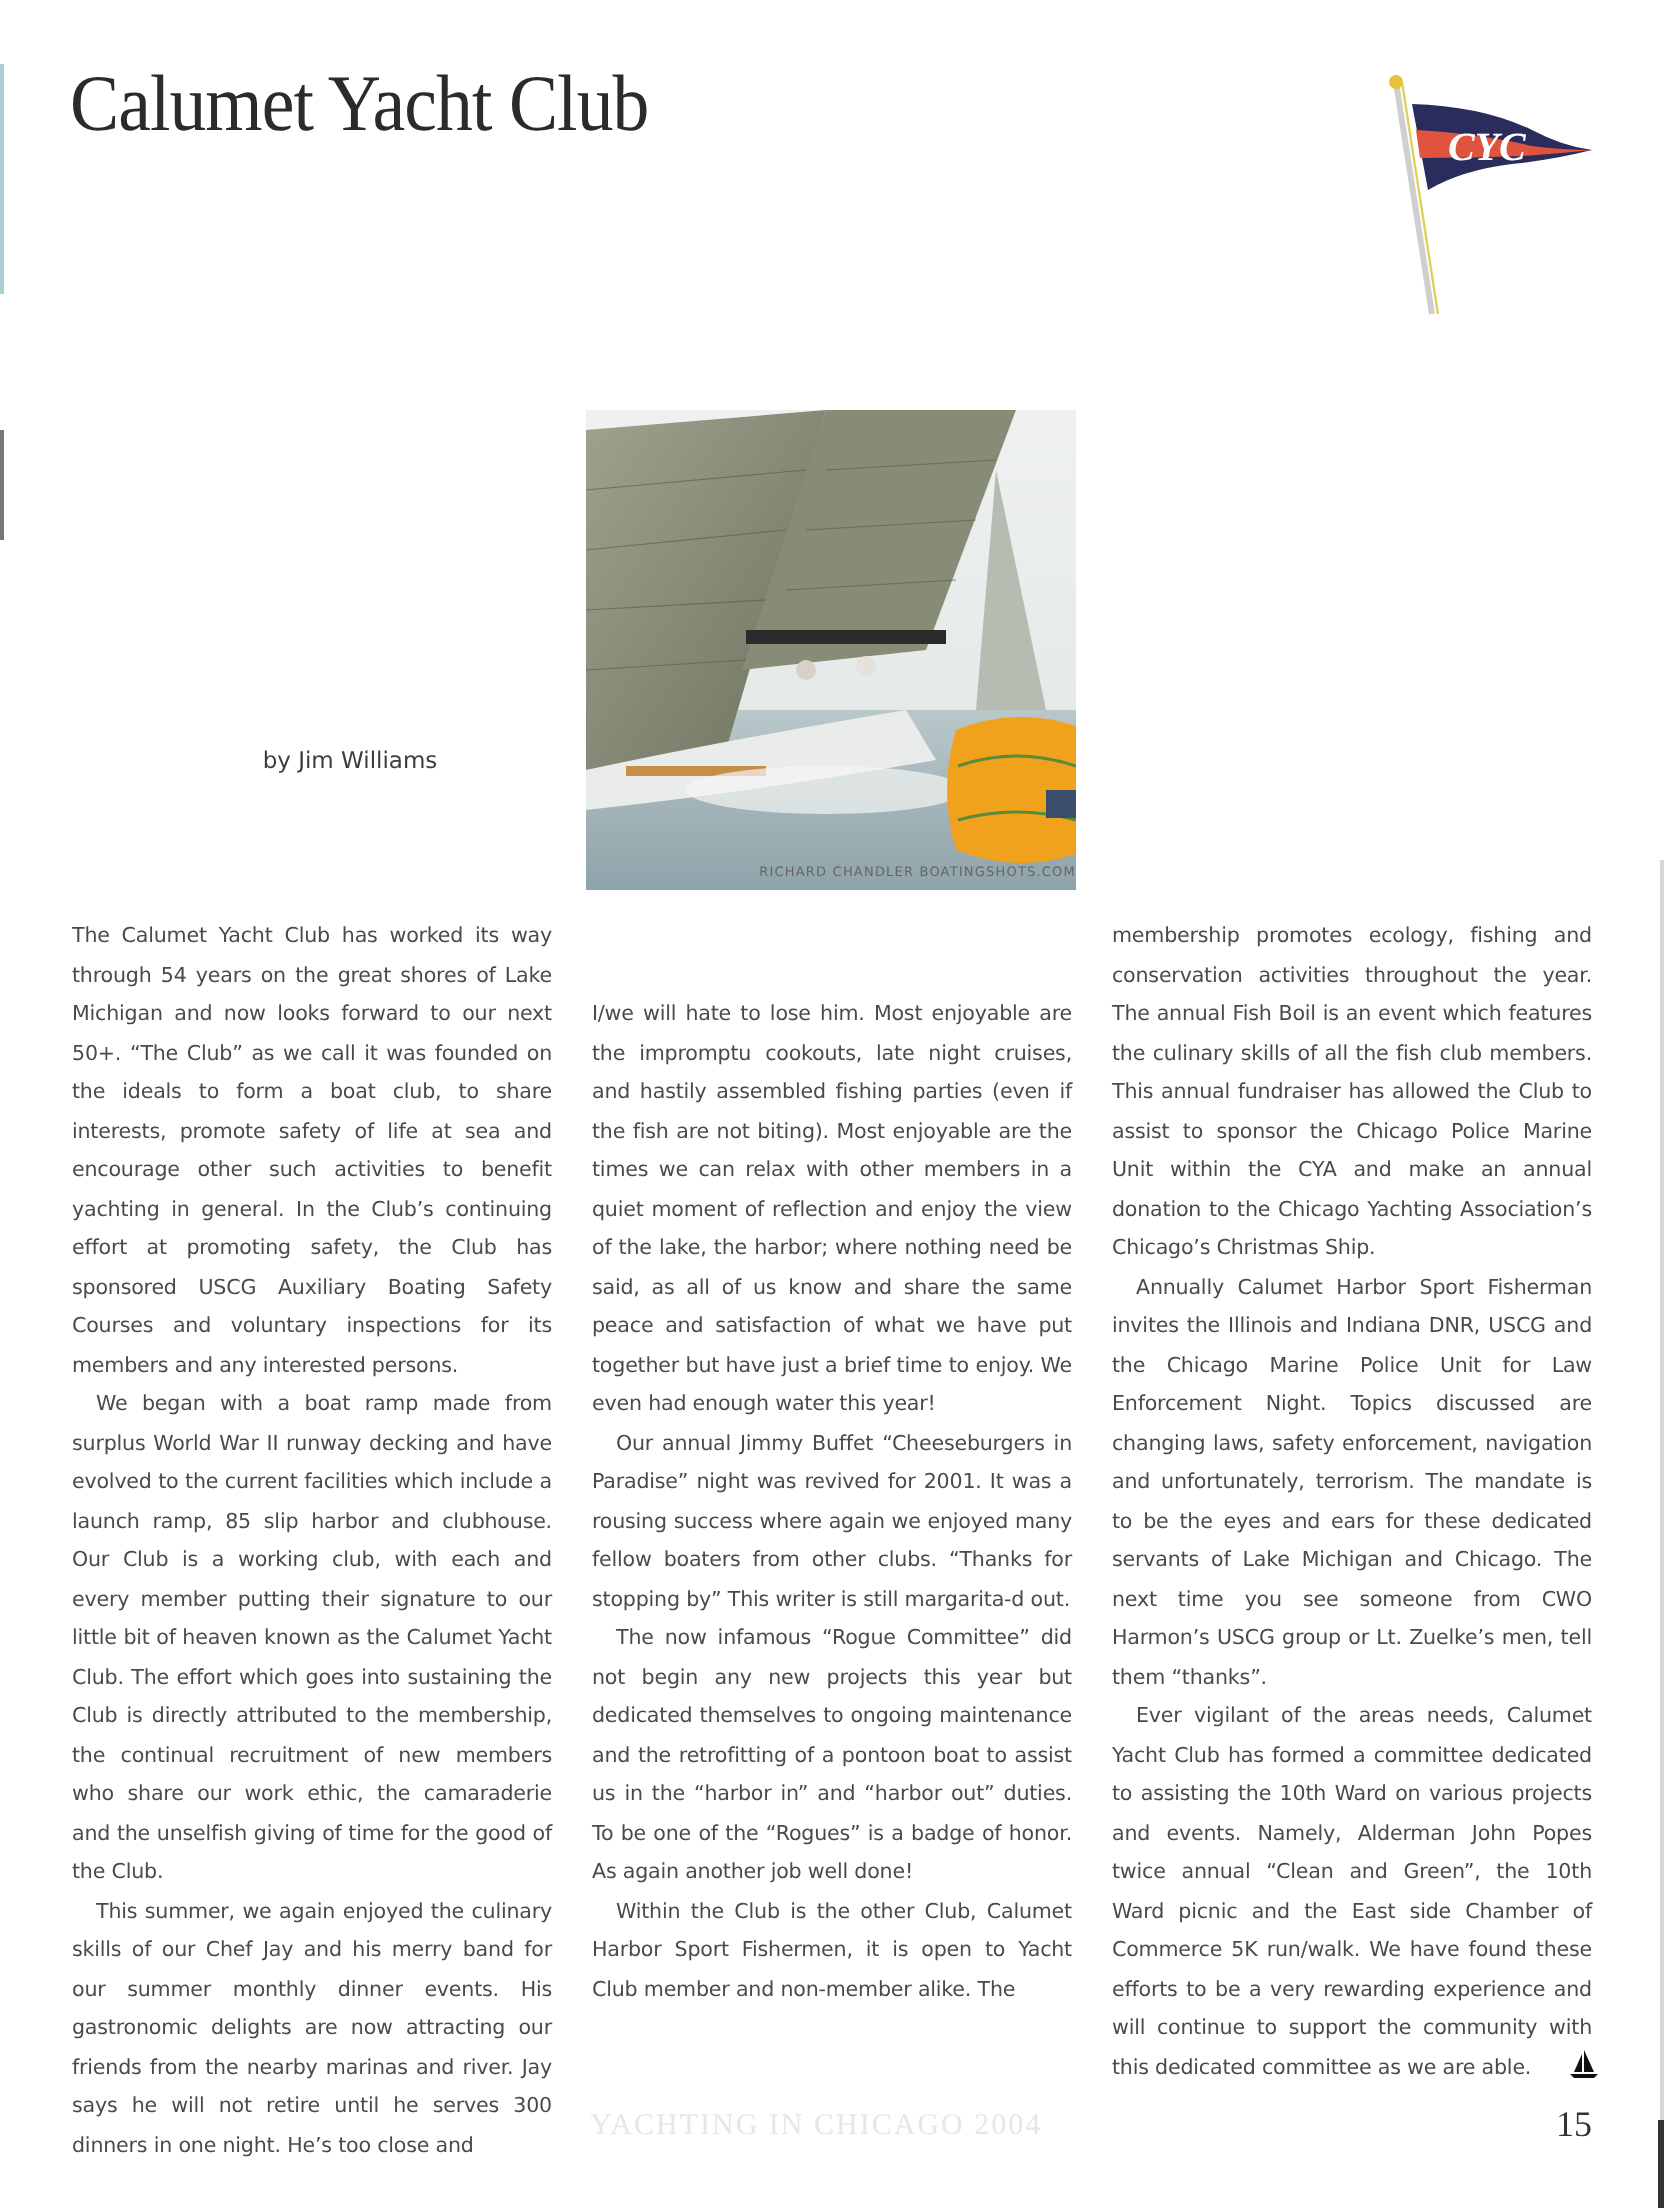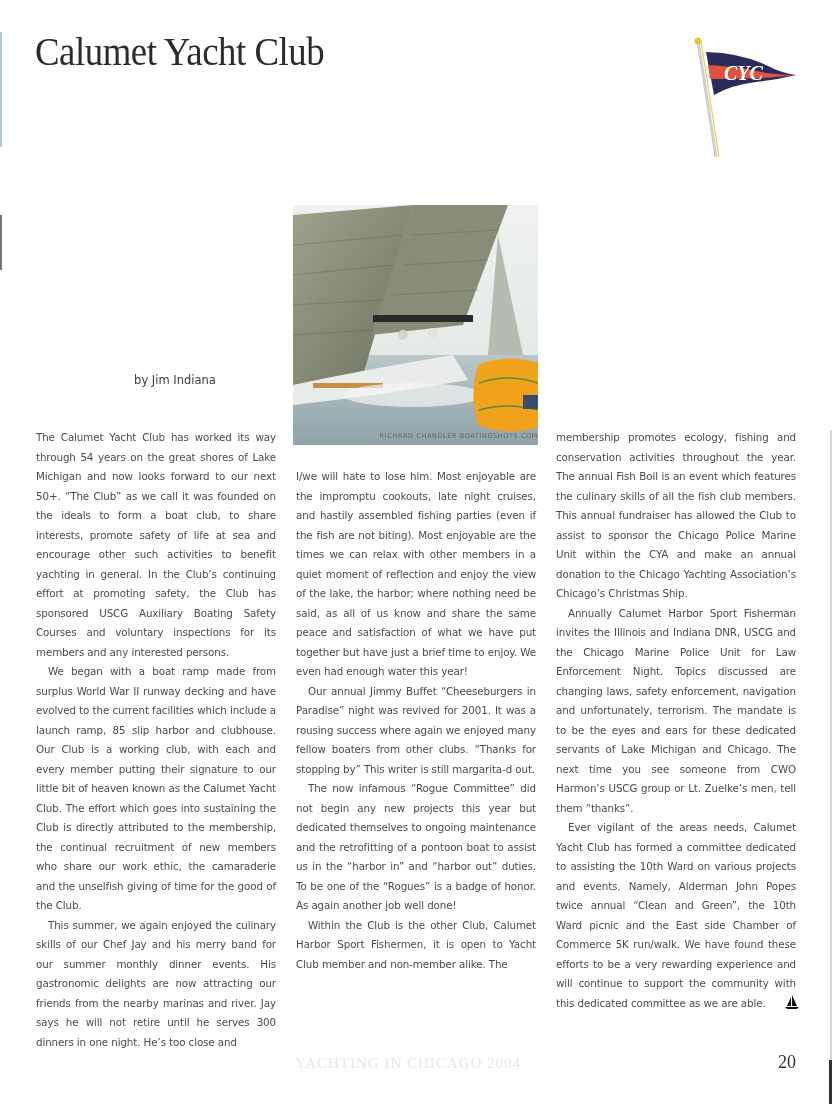--- a/index.html
+++ b/index.html
@@ -29,21 +29,21 @@
   }
 
   .byline {
     position: absolute; left: 90px; top: 373px; width: 170px; text-align: center;
     font-family: "DejaVu Sans", sans-serif; font-size: 11.5px; color: #3d3d3d;
   }
 
   .col {
     position: absolute; width: 240px;
     font-family: "DejaVu Sans", sans-serif; font-size: 10.3px; color: #4a4a4a;
-    line-height: 19.5px; text-align: justify; letter-spacing: -0.1px;
+    line-height: 19.5px; text-align: justify; letter-spacing: -0.1px; margin-top: 31px;
   }
   .col p { margin: 0; text-indent: 0; }
   .col p.ind { text-indent: 12px; }
   .col1 { left: 36px; top: 428px; }
   .col2 { left: 296px; top: 467px; }
   .col3 { left: 556px; top: 428px; }
 
   .endmark { display: inline-block; width: 16px; height: 14px; vertical-align: -2px; margin-left: 6px; }
 
   .footer {
@@ -128,21 +128,21 @@
       <ellipse cx="120" cy="190" rx="70" ry="12" fill="#f3f5f4" opacity="0.7"></ellipse>
 
       <path d="M185 160 Q215 148 245 158 L245 222 Q215 232 185 220 Q176 190 185 160 Z" fill="#f0a21c"></path>
       <path d="M186 178 Q215 168 245 178" stroke="#5a8a3a" stroke-width="1.5" fill="none"></path>
       <path d="M186 205 Q215 197 245 205" stroke="#5a8a3a" stroke-width="1.5" fill="none"></path>
       <rect x="230" y="190" width="15" height="14" fill="#3a4d6a"></rect>
     </svg>
   </div>
   <div class="credit">RICHARD CHANDLER  BOATINGSHOTS.COM</div>
 
-  <div class="byline">by Jim Indiana</div>
+  <div class="byline">by Jim Williams</div>
 
   <div class="col col1">
     <p>The Calumet Yacht Club has worked its way through 54 years on the great shores of Lake Michigan and now looks forward to our next 50+. “The Club” as we call it was founded on the ideals to form a boat club, to share interests, promote safety of life at sea and encourage other such activities to benefit yachting in general. In the Club’s continuing effort at promoting safety, the Club has sponsored USCG Auxiliary Boating Safety Courses and voluntary inspections for its members and any interested persons.</p>
     <p class="ind">We began with a boat ramp made from surplus World War II runway decking and have evolved to the current facilities which include a launch ramp, 85 slip harbor and clubhouse. Our Club is a working club, with each and every member putting their signature to our little bit of heaven known as the Calumet Yacht Club. The effort which goes into sustaining the Club is directly attributed to the membership, the continual recruitment of new members who share our work ethic, the camaraderie and the unselfish giving of time for the good of the Club.</p>
     <p class="ind">This summer, we again enjoyed the culinary skills of our Chef Jay and his merry band for our summer monthly dinner events. His gastronomic delights are now attracting our friends from the nearby marinas and river. Jay says he will not retire until he serves 300 dinners in one night. He’s too close and</p>
   </div>
 
   <div class="col col2">
     <p>I/we will hate to lose him. Most enjoyable are the impromptu cookouts, late night cruises, and hastily assembled fishing parties (even if the fish are not biting). Most enjoyable are the times we can relax with other members in a quiet moment of reflection and enjoy the view of the lake, the harbor; where nothing need be said, as all of us know and share the same peace and satisfaction of what we have put together but have just a brief time to enjoy. We even had enough water this year!</p>
     <p class="ind">Our annual Jimmy Buffet “Cheeseburgers in Paradise” night was revived for 2001. It was a rousing success where again we enjoyed many fellow boaters from other clubs. “Thanks for stopping by”  This writer is still margarita-d out.</p>
@@ -154,14 +154,14 @@
     <p>membership promotes ecology, fishing and conservation activities throughout the year. The annual Fish Boil is an event which features the culinary skills of all the fish club members. This annual fundraiser has allowed the Club to assist to sponsor the Chicago Police Marine Unit within the CYA and make an annual donation to the Chicago Yachting Association’s Chicago’s Christmas Ship.</p>
     <p class="ind">Annually Calumet Harbor Sport Fisherman invites the Illinois and Indiana DNR, USCG and the Chicago Marine Police Unit for Law Enforcement Night. Topics discussed are changing laws, safety enforcement, navigation and unfortunately, terrorism. The mandate is to be the eyes and ears for these dedicated servants of Lake Michigan and Chicago. The next time you see someone from CWO Harmon’s USCG group or Lt. Zuelke’s men, tell them “thanks”.</p>
     <p class="ind"><span>Ever vigilant of the areas needs, Calumet Yacht Club has formed a committee dedicated to assisting the 10th Ward on various projects and events. Namely, Alderman John Popes twice annual “Clean and Green”, the 10th Ward picnic and the East side Chamber of Commerce 5K run/walk. We have found these efforts to be a very rewarding experience and will continue to support the community with this dedicated committee as we are able.</span><span class="endmark"><svg width="16" height="14" viewBox="0 0 16 14">
             <path d="M8 0 L13 11 L8 11 Z" fill="#111"></path>
             <path d="M7 2 L7 11 L3 11 Z" fill="#111"></path>
             <path d="M1 12 L15 12 L13 14 L3 14 Z" fill="#111"></path>
           </svg></span></p>
   </div>
 
   <div class="footer">YACHTING IN CHICAGO 2004</div>
-  <div class="pagenum">20</div>
+  <div class="pagenum">15</div>
 </div>
 
 </body></html>

